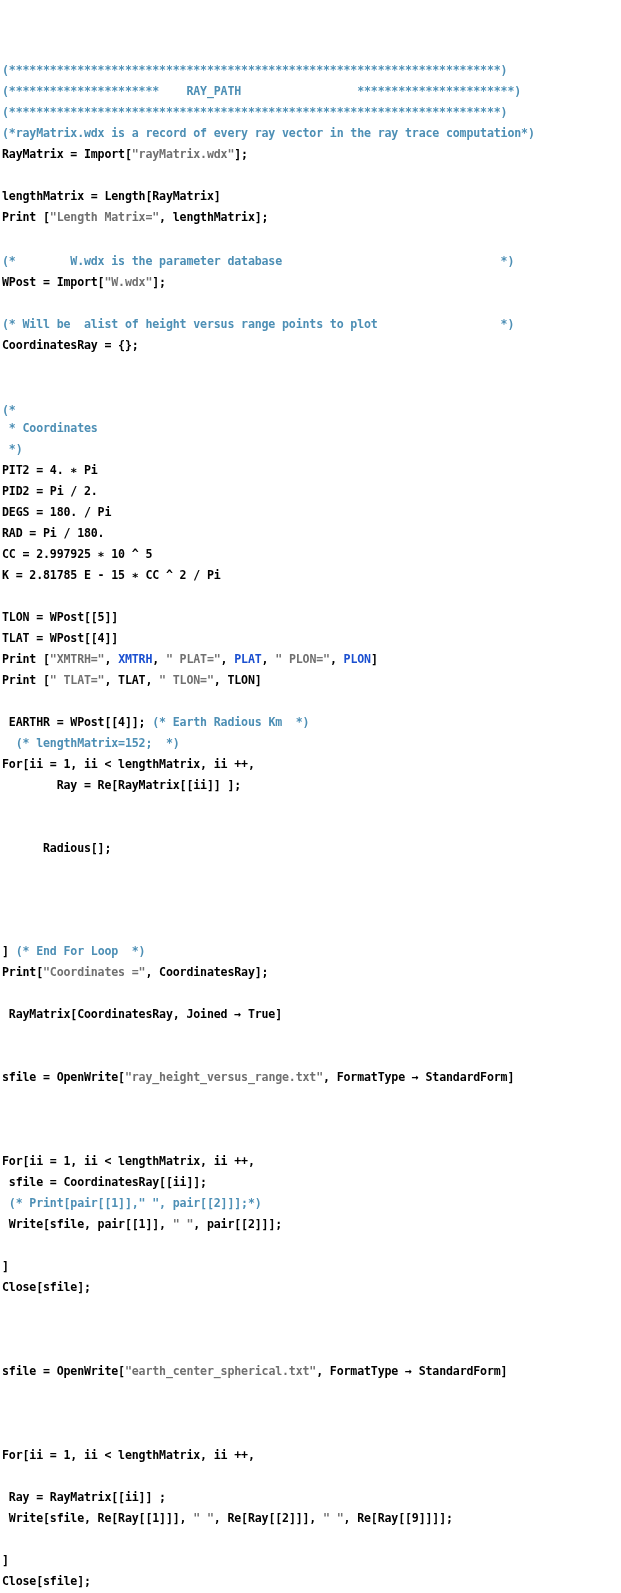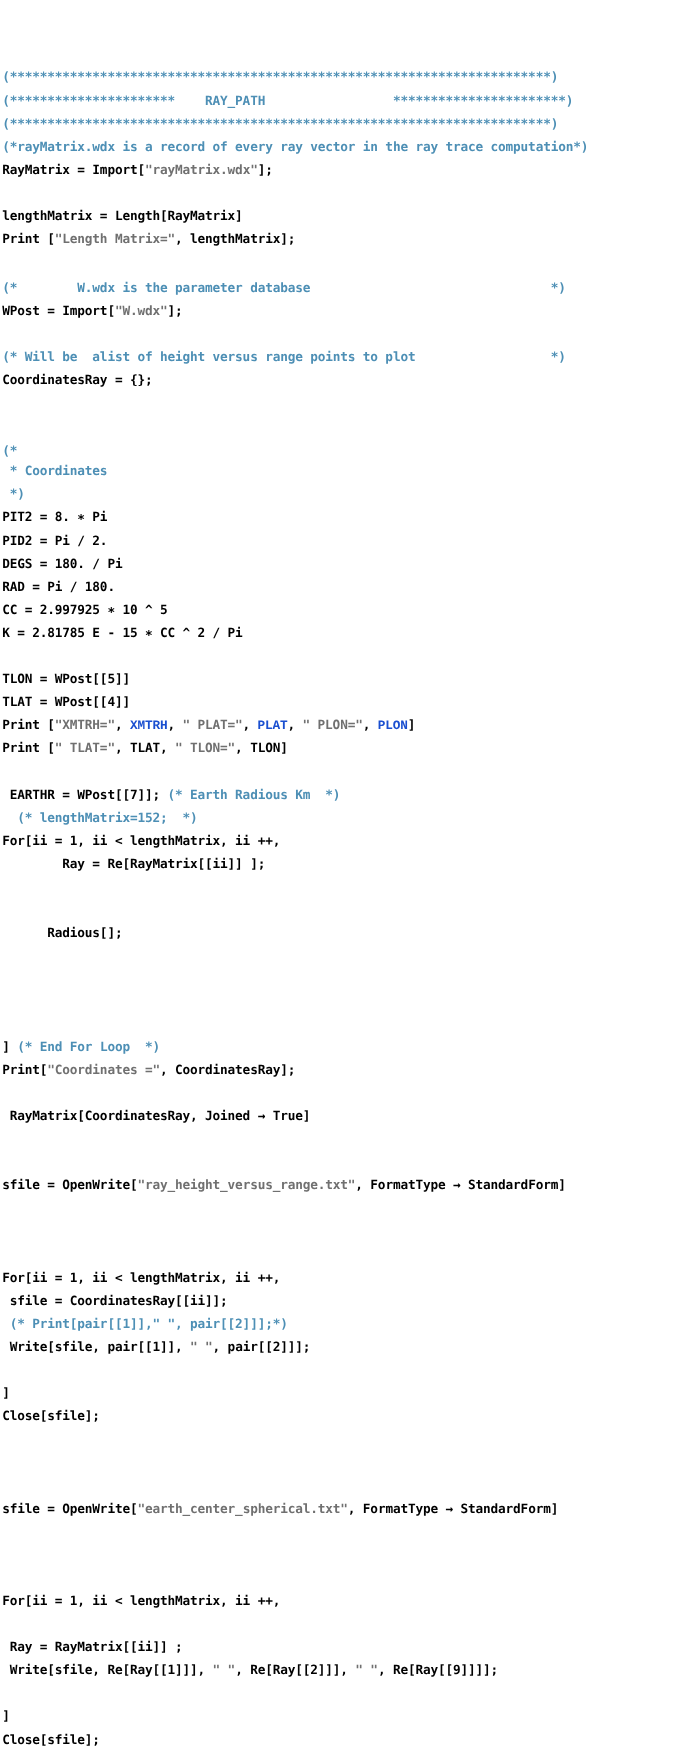--- a/index.html
+++ b/index.html
@@ -28,21 +28,21 @@
     white-space: pre;
     color: #000000;
     letter-spacing: -0.15px;
     font-weight: bold;
     padding-left: 2px;
   }
   .tok { white-space: pre; }
   .t-plain   { color: #000000; font-weight: bold; }
   .t-comment { color: #4d8fb5; font-weight: bold; }
   .t-string  { color: #707070; font-weight: bold; }
-  .t-undef   { color: #1a4fd0; font-weight: bold; font-family: Liberation Mono, monospace; }
+  .t-undef   { color: #1a4fd0; font-weight: bold; }
   .spacer { height: 21px; }
 </style>
 </head>
 <body style="background: rgb(255, 255, 255);">
 
 <div id="notebook">
     <div class="code-line" style="position: absolute; left: 0px; top: 60px; width: 621px;"><span class="tok t-comment">(************************************************************************)</span></div>
     <div class="code-line" style="position: absolute; left: 0px; top: 81px; width: 621px;"><span class="tok t-comment">(**********************    RAY_PATH                 ***********************)</span></div>
     <div class="code-line" style="position: absolute; left: 0px; top: 102px; width: 621px;"><span class="tok t-comment">(************************************************************************)</span></div>
     <div class="code-line" style="position: absolute; left: 0px; top: 123px; width: 621px;"><span class="tok t-comment">(*rayMatrix.wdx is a record of every ray vector in the ray trace computation*)</span></div>
@@ -56,33 +56,33 @@
     <div class="code-line" style="position: absolute; left: 0px; top: 272px; width: 621px;"><span class="tok t-plain">WPost = Import[</span><span class="tok t-string">"W.wdx"</span><span class="tok t-plain">];</span></div>
     <div class="code-line spacer" style="position: absolute; left: 0px; top: 293px; width: 621px;">&nbsp;</div>
     <div class="code-line" style="position: absolute; left: 0px; top: 314px; width: 621px;"><span class="tok t-comment">(* Will be  alist of height versus range points to plot                  *)</span></div>
     <div class="code-line" style="position: absolute; left: 0px; top: 335px; width: 621px;"><span class="tok t-plain">CoordinatesRay = {};</span></div>
     <div class="code-line spacer" style="position: absolute; left: 0px; top: 356px; width: 621px;">&nbsp;</div>
     <div class="code-line spacer" style="position: absolute; left: 0px; top: 377px; width: 621px;">&nbsp;</div>
     <div class="code-line spacer" style="position: absolute; left: 0px; top: 398px; width: 621px;">&nbsp;</div>
     <div class="code-line" style="position: absolute; left: 0px; top: 400px; width: 621px;"><span class="tok t-comment">(*</span></div>
     <div class="code-line" style="position: absolute; left: 0px; top: 418px; width: 621px;"><span class="tok t-comment"> * Coordinates</span></div>
     <div class="code-line" style="position: absolute; left: 0px; top: 439px; width: 621px;"><span class="tok t-comment"> *)</span></div>
-    <div class="code-line" style="position: absolute; left: 0px; top: 460px; width: 621px;"><span class="tok t-plain">PIT2 = 8. ∗ Pi</span></div>
+    <div class="code-line" style="position: absolute; left: 0px; top: 460px; width: 621px;"><span class="tok t-plain">PIT2 = 4. ∗ Pi</span></div>
     <div class="code-line" style="position: absolute; left: 0px; top: 481px; width: 621px;"><span class="tok t-plain">PID2 = Pi / 2.</span></div>
     <div class="code-line" style="position: absolute; left: 0px; top: 502px; width: 621px;"><span class="tok t-plain">DEGS = 180. / Pi</span></div>
     <div class="code-line" style="position: absolute; left: 0px; top: 523px; width: 621px;"><span class="tok t-plain">RAD = Pi / 180.</span></div>
     <div class="code-line" style="position: absolute; left: 0px; top: 544px; width: 621px;"><span class="tok t-plain">CC = 2.997925 ∗ 10 ^ 5</span></div>
     <div class="code-line" style="position: absolute; left: 0px; top: 565px; width: 621px;"><span class="tok t-plain">K = 2.81785 E - 15 ∗ CC ^ 2 / Pi</span></div>
     <div class="code-line spacer" style="position: absolute; left: 0px; top: 586px; width: 621px;">&nbsp;</div>
     <div class="code-line" style="position: absolute; left: 0px; top: 607px; width: 621px;"><span class="tok t-plain">TLON = WPost[[5]]</span></div>
     <div class="code-line" style="position: absolute; left: 0px; top: 628px; width: 621px;"><span class="tok t-plain">TLAT = WPost[[4]]</span></div>
     <div class="code-line" style="position: absolute; left: 0px; top: 649px; width: 621px;"><span class="tok t-plain">Print [</span><span class="tok t-string">"XMTRH="</span><span class="tok t-plain">, </span><span class="tok t-undef">XMTRH</span><span class="tok t-plain">, </span><span class="tok t-string">" PLAT="</span><span class="tok t-plain">, </span><span class="tok t-undef">PLAT</span><span class="tok t-plain">, </span><span class="tok t-string">" PLON="</span><span class="tok t-plain">, </span><span class="tok t-undef">PLON</span><span class="tok t-plain">]</span></div>
     <div class="code-line" style="position: absolute; left: 0px; top: 670px; width: 621px;"><span class="tok t-plain">Print [</span><span class="tok t-string">" TLAT="</span><span class="tok t-plain">, TLAT, </span><span class="tok t-string">" TLON="</span><span class="tok t-plain">, TLON]</span></div>
     <div class="code-line spacer" style="position: absolute; left: 0px; top: 691px; width: 621px;">&nbsp;</div>
-    <div class="code-line" style="position: absolute; left: 0px; top: 712px; width: 621px;"><span class="tok t-plain"> EARTHR = WPost[[7]]; </span><span class="tok t-comment">(* Earth Radious Km  *)</span></div>
+    <div class="code-line" style="position: absolute; left: 0px; top: 712px; width: 621px;"><span class="tok t-plain"> EARTHR = WPost[[4]]; </span><span class="tok t-comment">(* Earth Radious Km  *)</span></div>
     <div class="code-line" style="position: absolute; left: 0px; top: 733px; width: 621px;"><span class="tok t-comment">  (* lengthMatrix=152;  *)</span></div>
     <div class="code-line" style="position: absolute; left: 0px; top: 754px; width: 621px;"><span class="tok t-plain">For[ii = 1, ii &lt; lengthMatrix, ii ++,</span></div>
     <div class="code-line" style="position: absolute; left: 0px; top: 775px; width: 621px;"><span class="tok t-plain">        Ray = Re[RayMatrix[[ii]] ];</span></div>
     <div class="code-line spacer" style="position: absolute; left: 0px; top: 796px; width: 621px;">&nbsp;</div>
     <div class="code-line spacer" style="position: absolute; left: 0px; top: 817px; width: 621px;">&nbsp;</div>
     <div class="code-line" style="position: absolute; left: 0px; top: 838px; width: 621px;"><span class="tok t-plain">      Radious[];</span></div>
     <div class="code-line spacer" style="position: absolute; left: 0px; top: 859px; width: 621px;">&nbsp;</div>
     <div class="code-line spacer" style="position: absolute; left: 0px; top: 880px; width: 621px;">&nbsp;</div>
     <div class="code-line spacer" style="position: absolute; left: 0px; top: 901px; width: 621px;">&nbsp;</div>
     <div class="code-line spacer" style="position: absolute; left: 0px; top: 922px; width: 621px;">&nbsp;</div>

